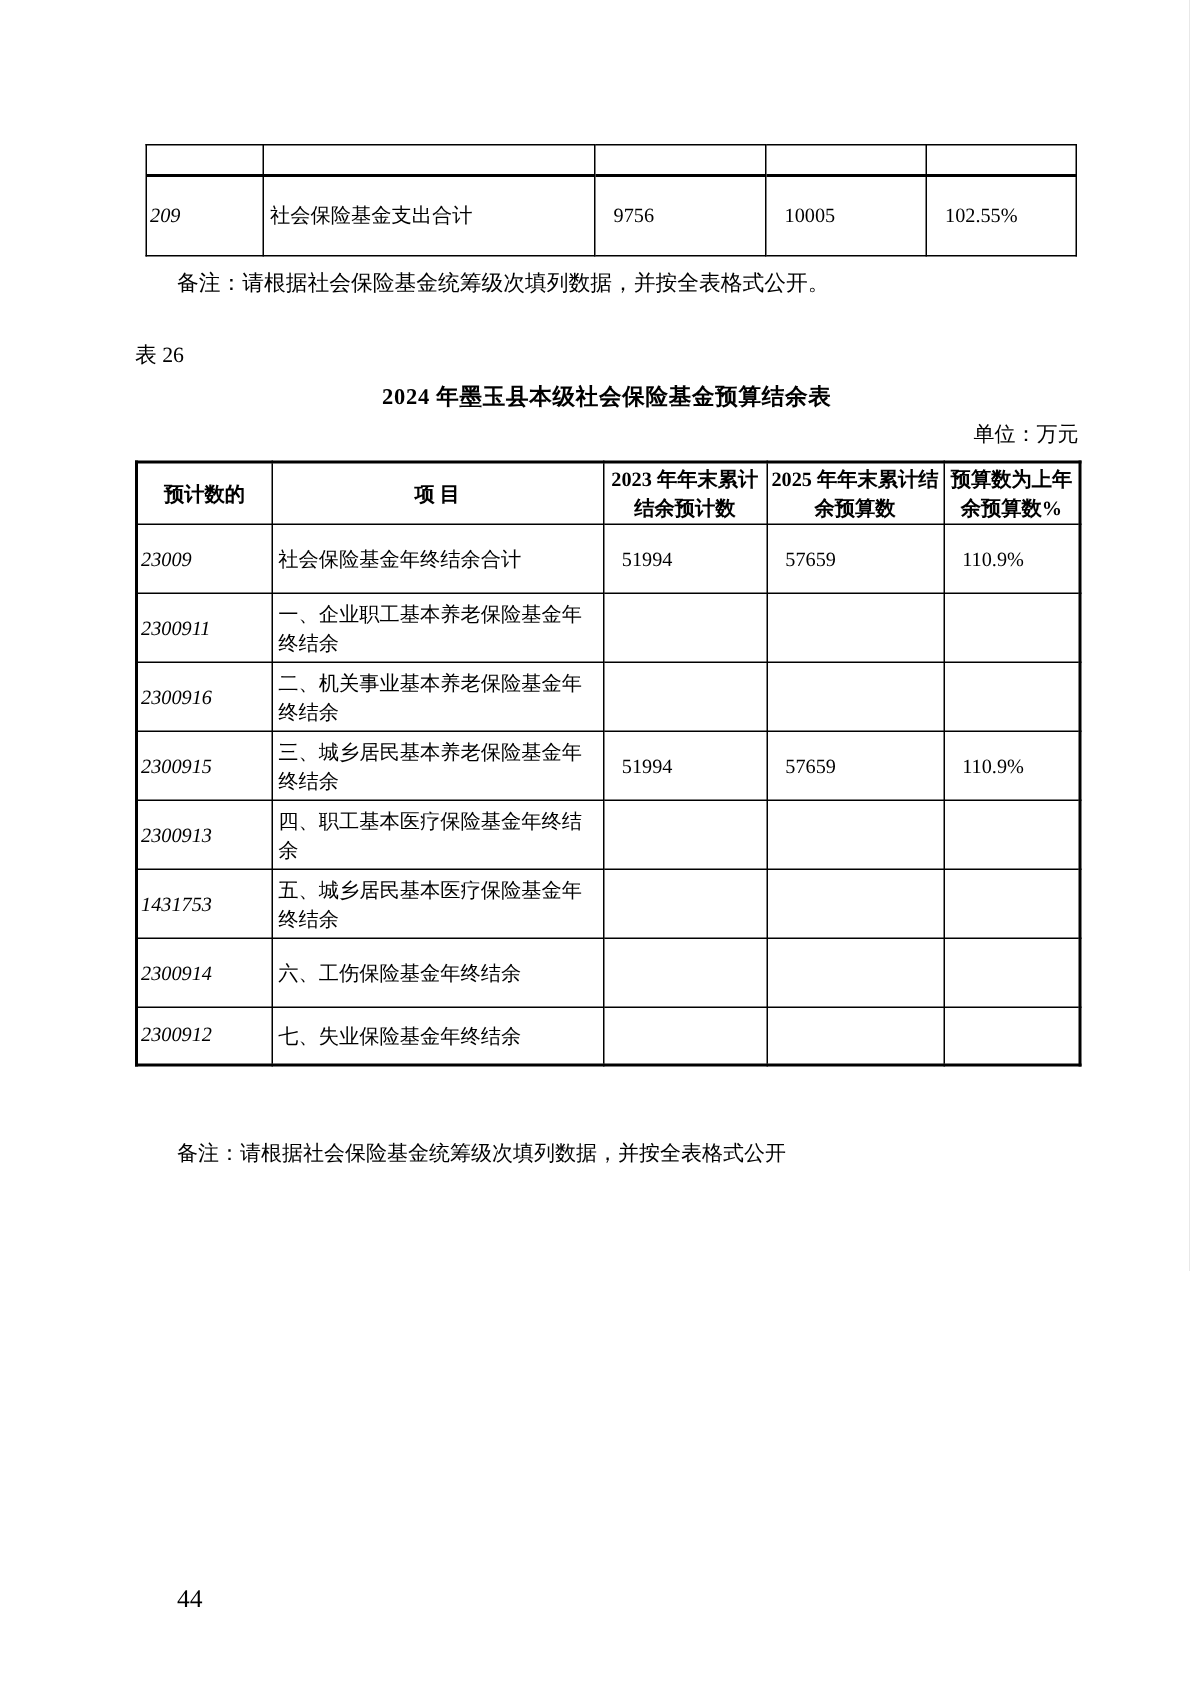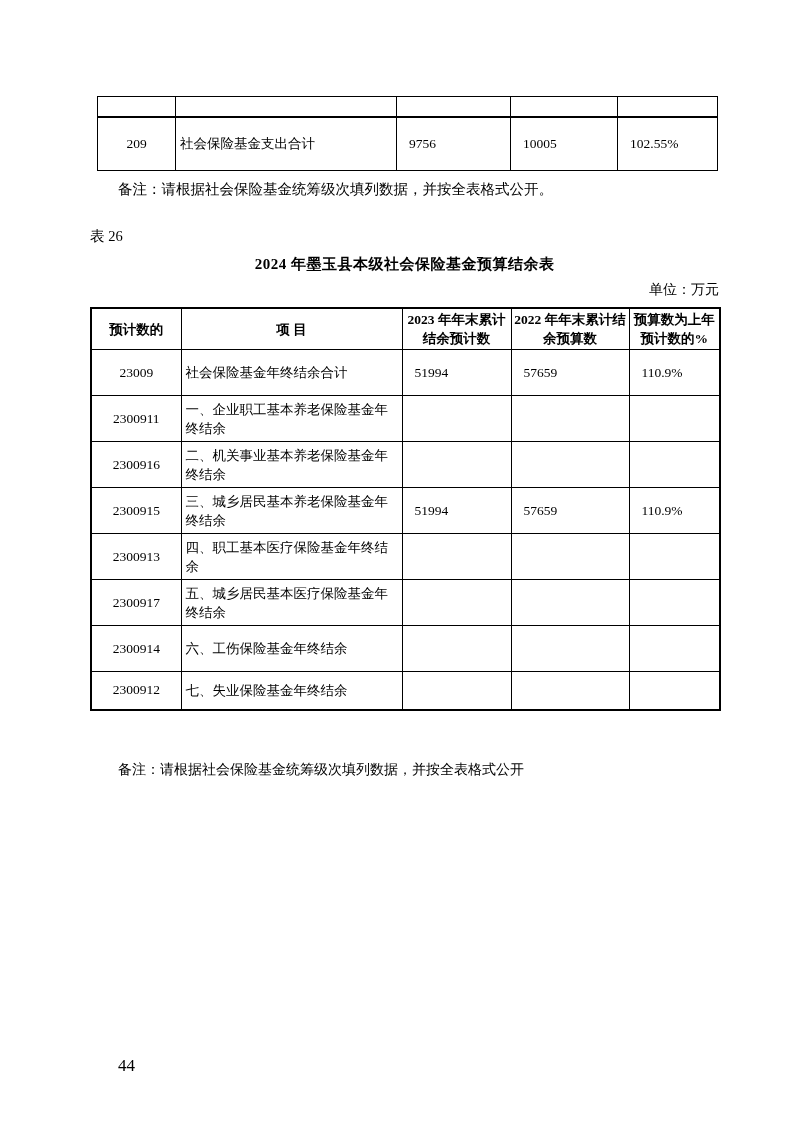--- a/index.html
+++ b/index.html
@@ -19,21 +19,21 @@
   
   table { border-collapse: collapse; table-layout: fixed; }
   td, th {
     border: 1px solid #000;
     font-size: 13.5px;
     vertical-align: middle;
     padding: 2px 4px;
     overflow: hidden;
     font-weight: normal;
   }
-  .cell-code { text-align: center; padding: 2px 2px; }
+  .cell-code { padding: 2px 2px; font-style: italic; }
   .cell-item { text-align: left; line-height: 19px; }
   .cell-num  { text-align: left; padding-left: 12px; }
 
   
   .top-table {
     margin-left: 7px;
     width: 620px;
     border: 1.5px solid #000;
   }
   .top-table .row-empty td { height: 20px; border-bottom: 2.5px solid #000; }
@@ -138,24 +138,24 @@
         <col style="width:109px">
         <col style="width:118px">
         <col style="width:91px">
     </colgroup>
     <thead>
       <tr>
         <th>预计数的</th>
         <th>项 目</th>
         <th>2023 年年末累计
 结余预计数</th>
-        <th>2022 年年末累计结
+        <th>2025 年年末累计结
 余预算数</th>
         <th>预算数为上年
-预计数的%</th>
+余预算数%</th>
       </tr>
     </thead>
     <tbody>
       <tr class="r">
         <td class="cell-code">23009</td>
         <td class="cell-item">社会保险基金年终结余合计</td>
         <td class="cell-num">51994</td>
         <td class="cell-num">57659</td>
         <td class="cell-num">110.9%</td>
       </tr>
@@ -181,21 +181,21 @@
         <td class="cell-num">110.9%</td>
       </tr>
       <tr class="r">
         <td class="cell-code">2300913</td>
         <td class="cell-item">四、职工基本医疗保险基金年终结余</td>
         <td class="cell-num"></td>
         <td class="cell-num"></td>
         <td class="cell-num"></td>
       </tr>
       <tr class="r">
-        <td class="cell-code">2300917</td>
+        <td class="cell-code">1431753</td>
         <td class="cell-item">五、城乡居民基本医疗保险基金年终结余</td>
         <td class="cell-num"></td>
         <td class="cell-num"></td>
         <td class="cell-num"></td>
       </tr>
       <tr class="r">
         <td class="cell-code">2300914</td>
         <td class="cell-item">六、工伤保险基金年终结余</td>
         <td class="cell-num"></td>
         <td class="cell-num"></td>

